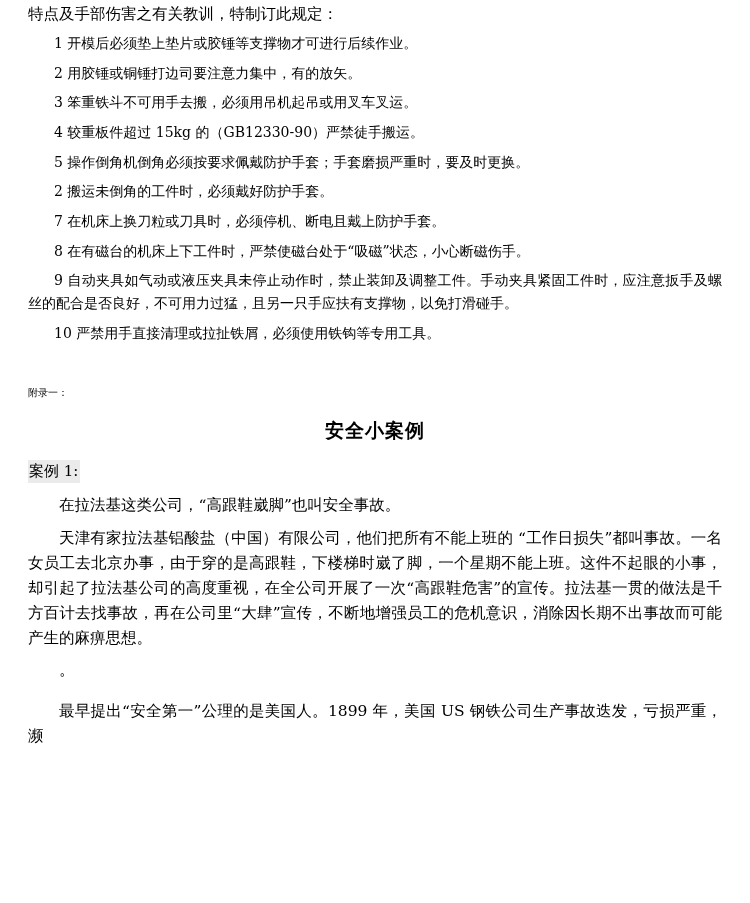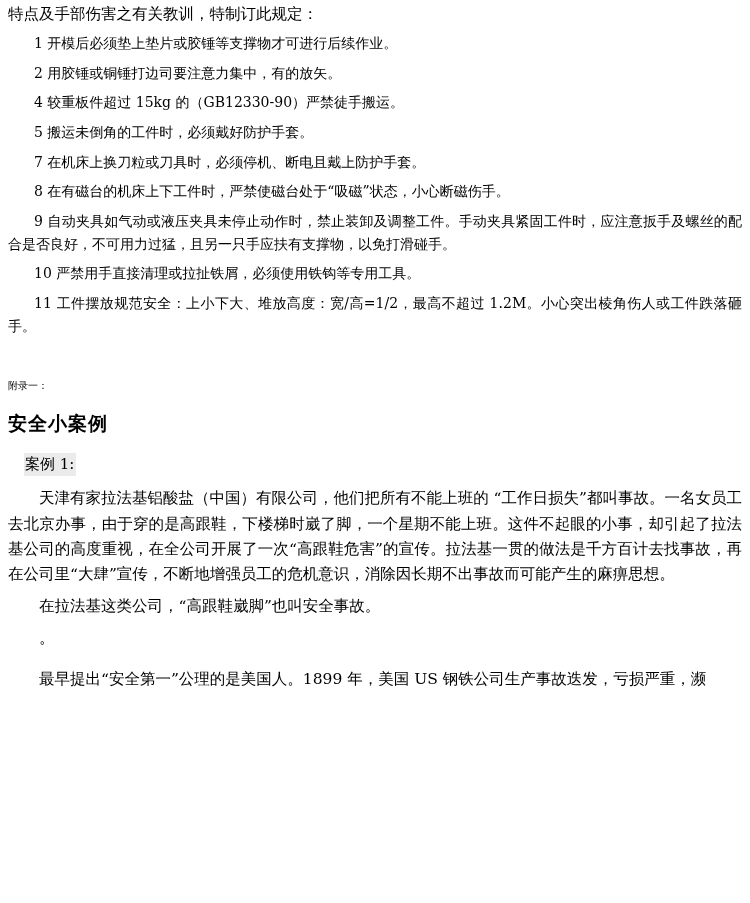--- a/index.html
+++ b/index.html
@@ -12,21 +12,21 @@
     height: 903px;
     font-family: "DejaVu Serif", "Liberation Serif", serif;
     color: #000000;
     overflow: hidden;
   }
   .page {
     width: 750px;
     height: 903px;
     position: relative;
     box-sizing: border-box;
-    padding: 0 8px;
+    padding: 0 28px;
   }
   .intro-line {
     font-size: 15.5px;
     line-height: 1.55;
     margin: 0 0 6px 0;
     padding-top: 2px;
   }
   .num-item {
     font-size: 14px;
     line-height: 1.62;
@@ -40,34 +40,34 @@
   .spacer-lg {
     height: 34px;
   }
   .appendix {
     font-size: 10px;
     line-height: 1.5;
     margin: 0 0 18px 0;
   }
   .doc-title {
     font-size: 19px;
-    text-align: left;
+    text-align: center;
     margin: 0 0 16px 0;
     letter-spacing: 1px;
   }
   .case-head {
     font-size: 15px;
     background: #ebebeb;
     display: inline-block;
     padding: 1px 2px 1px 1px;
     margin: 0 0 6px 0;
     line-height: 1.4;
   }
   .case-head-wrap {
-    margin: 0 0 4px 16px;
+    margin: 0 0 4px 0;
   }
   .para {
     font-size: 15.5px;
     line-height: 1.62;
     margin: 0 0 7px 0;
     text-indent: 31px;
     text-align: justify;
   }
   .para-tight {
     margin-bottom: 4px;
@@ -78,38 +78,39 @@
 </style>
 </head>
 <body>
 
 <div class="page">
 
   <p class="intro-line">特点及手部伤害之有关教训，特制订此规定：</p>
 
   <p class="num-item">1 开模后必须垫上垫片或胶锤等支撑物才可进行后续作业。</p>
   <p class="num-item">2 用胶锤或铜锤打边司要注意力集中，有的放矢。</p>
+  <p class="num-item">3 笨重铁斗不可用手去搬，必须用吊机起吊或用叉车叉运。</p>
   <p class="num-item">4 较重板件超过 15kg 的（GB12330-90）严禁徒手搬运。</p>
-  <p class="num-item">5 搬运未倒角的工件时，必须戴好防护手套。</p>
+  <p class="num-item">5 操作倒角机倒角必须按要求佩戴防护手套；手套磨损严重时，要及时更换。</p>
+  <p class="num-item">2 搬运未倒角的工件时，必须戴好防护手套。</p>
   <p class="num-item">7 在机床上换刀粒或刀具时，必须停机、断电且戴上防护手套。</p>
   <p class="num-item">8 在有磁台的机床上下工件时，严禁使磁台处于“吸磁”状态，小心断磁伤手。</p>
   <p class="num-item hang">9 自动夹具如气动或液压夹具未停止动作时，禁止装卸及调整工件。手动夹具紧固工件时，应注意扳手及螺丝的配合是否良好，不可用力过猛，且另一只手应扶有支撑物，以免打滑碰手。</p>
   <p class="num-item">10 严禁用手直接清理或拉扯铁屑，必须使用铁钩等专用工具。</p>
-  <p class="num-item hang">11 工件摆放规范安全：上小下大、堆放高度：宽/高=1/2，最高不超过 1.2M。小心突出棱角伤人或工件跌落砸手。</p>
 
   <div class="spacer-lg"></div>
 
   <p class="appendix">附录一：</p>
 
   <h1 class="doc-title">安全小案例</h1>
 
   <div class="case-head-wrap">
     <span class="case-head">案例 1:</span>
   </div>
+  <p class="para">在拉法基这类公司，“高跟鞋崴脚”也叫安全事故。</p>
   <p class="para">天津有家拉法基铝酸盐（中国）有限公司，他们把所有不能上班的 “工作日损失”都叫事故。一名女员工去北京办事，由于穿的是高跟鞋，下楼梯时崴了脚，一个星期不能上班。这件不起眼的小事，却引起了拉法基公司的高度重视，在全公司开展了一次“高跟鞋危害”的宣传。拉法基一贯的做法是千方百计去找事故，再在公司里“大肆”宣传，不断地增强员工的危机意识，消除因长期不出事故而可能产生的麻痹思想。</p>
-  <p class="para">在拉法基这类公司，“高跟鞋崴脚”也叫安全事故。</p>
   <p class="para para-tight">。</p>
 
   <div class="block-gap"></div>
 
   <p class="para">最早提出“安全第一”公理的是美国人。1899 年，美国 US 钢铁公司生产事故迭发，亏损严重，濒</p>
 
 </div>
 
 </body></html>

